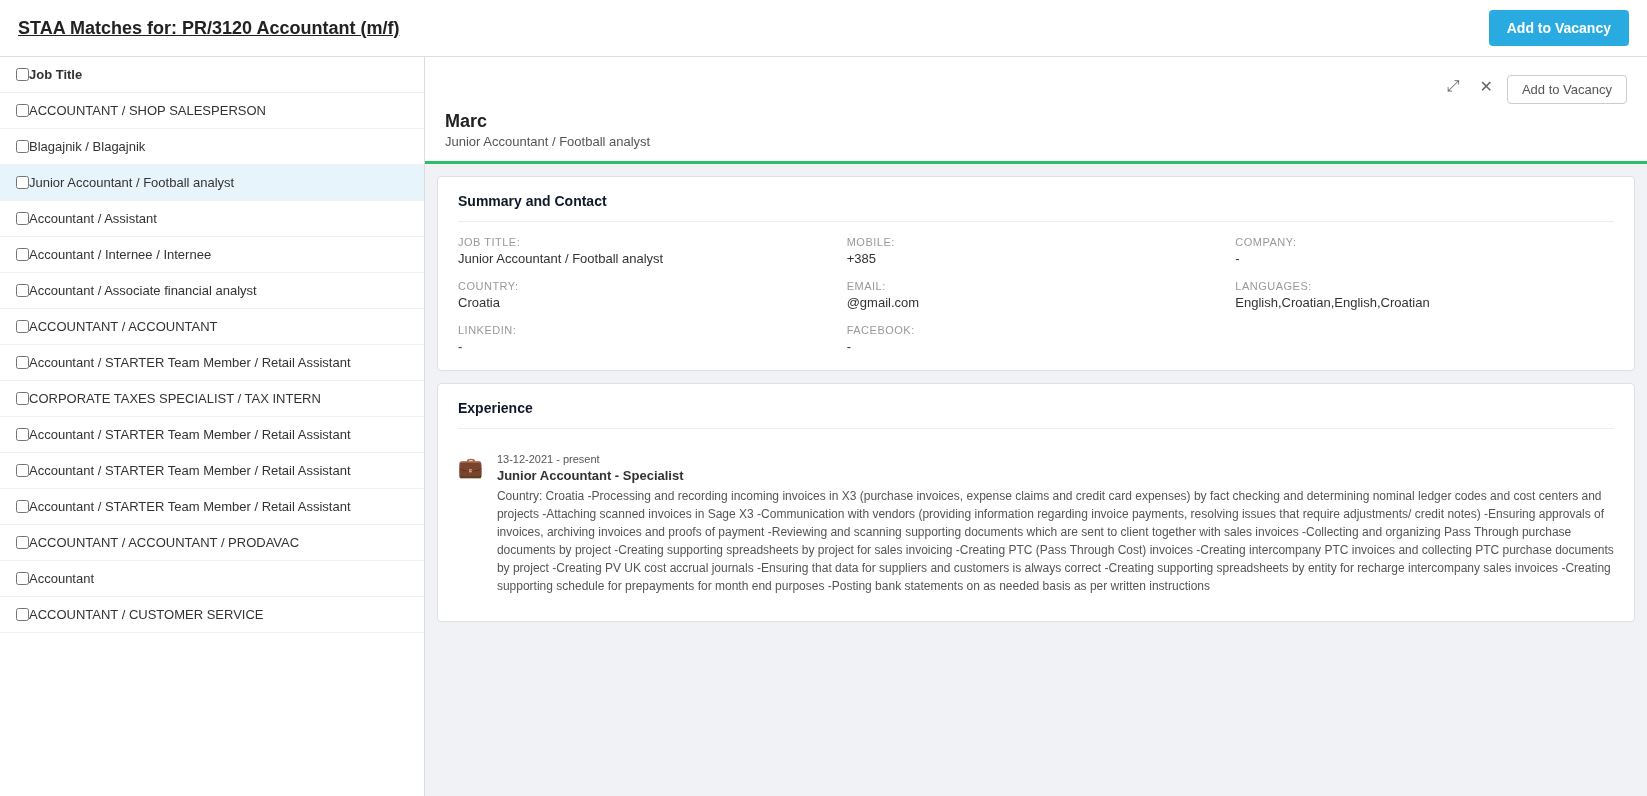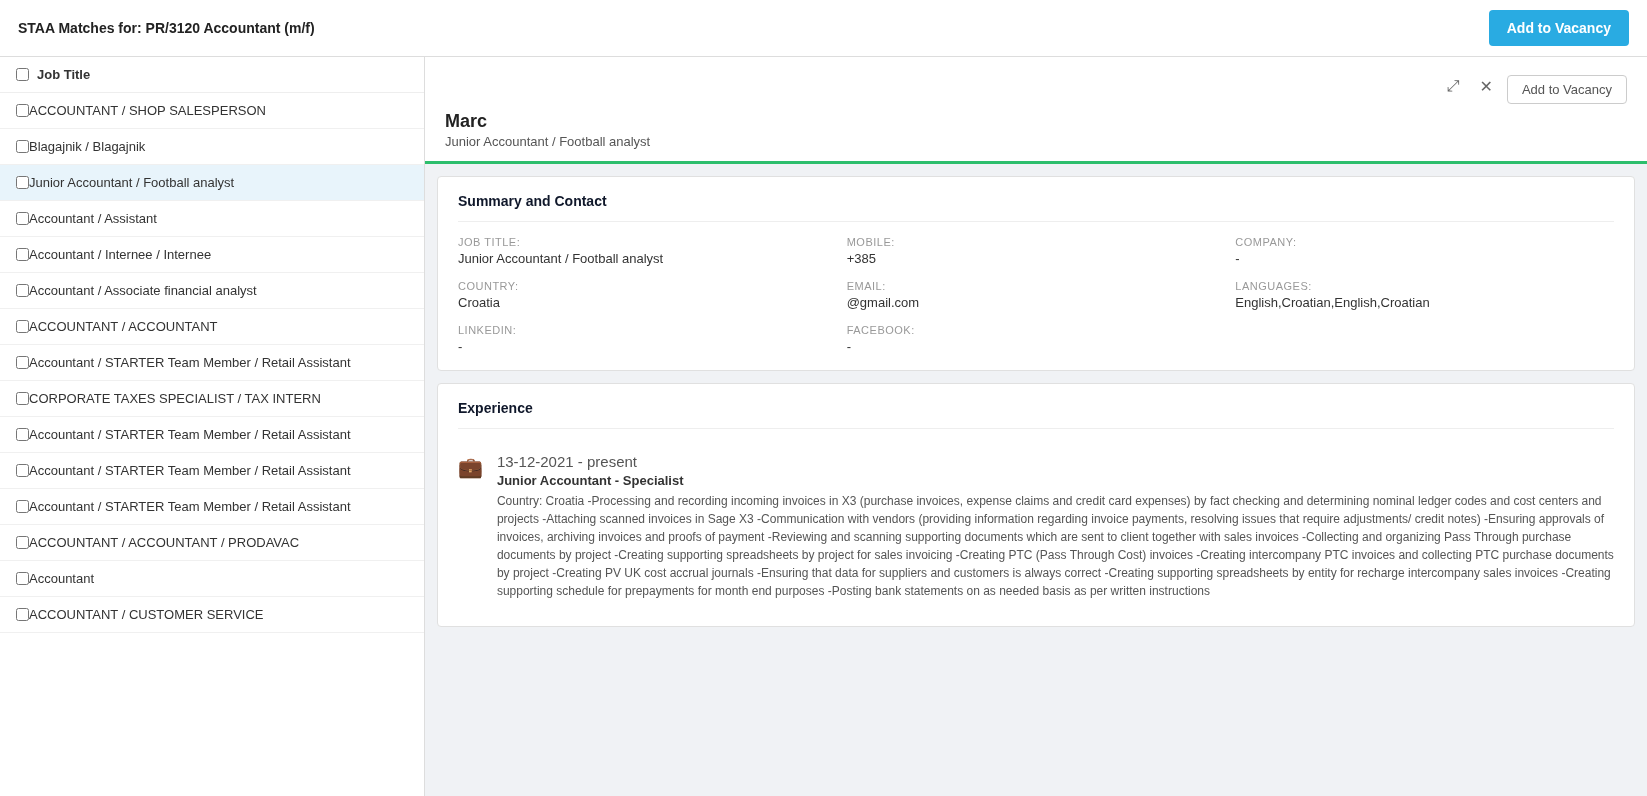--- a/index.html
+++ b/index.html
@@ -4,41 +4,41 @@
   <style>
     * { box-sizing: border-box; margin: 0; padding: 0; }
     body { font-family: Arial, sans-serif; font-size: 13px; background: #f0f2f5; color: #333; }
 
     .top-bar {
       display: flex; align-items: center; justify-content: space-between;
       background: #fff; padding: 10px 18px; border-bottom: 1px solid #ddd;
       min-height: 48px;
     }
     .top-bar-title {
-      font-size: 14px; font-weight: bold; color: #222;
+      font-size: 18px; font-weight: bold; color: #222; text-decoration: underline;
     }
     .btn-add-vacancy-top {
       background: #29abe2; color: #fff; border: none; border-radius: 4px;
       padding: 10px 18px; font-size: 14px; font-weight: bold; cursor: pointer;
       white-space: nowrap;
     }
 
     .main-layout {
       display: flex; height: calc(100vh - 48px); overflow: hidden;
     }
 
     
     .left-panel {
       width: 425px; min-width: 300px; background: #fff;
       border-right: 1px solid #ddd; overflow-y: auto; flex-shrink: 0;
     }
     .left-panel-header {
       padding: 10px 16px; border-bottom: 1px solid #eee;
       font-weight: bold; font-size: 13px; color: #333;
-      display: flex; align-items: center; gap: 8px;
+      display: flex; align-items: center; 
     }
     .list-item {
       display: flex; align-items: center; 
       padding: 10px 16px; border-bottom: 1px solid #f0f0f0;
       cursor: pointer;
     }
     .list-item.active { background: #e8f4fb; }
     .list-item input[type="checkbox"] { cursor: pointer; flex-shrink: 0; }
     .list-item-label { font-size: 13px; color: #333; }
 
@@ -92,21 +92,21 @@
     }
 
     
     .exp-entry {
       display: flex; gap: 14px; padding: 10px 0;
     }
     .exp-icon {
       font-size: 20px; color: #555; margin-top: 2px; flex-shrink: 0;
     }
     .exp-content {}
-    .exp-dates { font-size: 15px; color: #555; margin-bottom: 3px; }
+    .exp-dates { font-size: 11px; color: #555; margin-bottom: 3px; }
     .exp-title { font-size: 13px; font-weight: bold; color: #333; margin-bottom: 4px; }
     .exp-desc { font-size: 12px; color: #555; line-height: 1.5; }
 
     ::-webkit-scrollbar { width: 6px; }
     ::-webkit-scrollbar-track { background: #f1f1f1; }
     ::-webkit-scrollbar-thumb { background: #ccc; border-radius: 3px; }
   </style>
 </head>
 <body>
 

